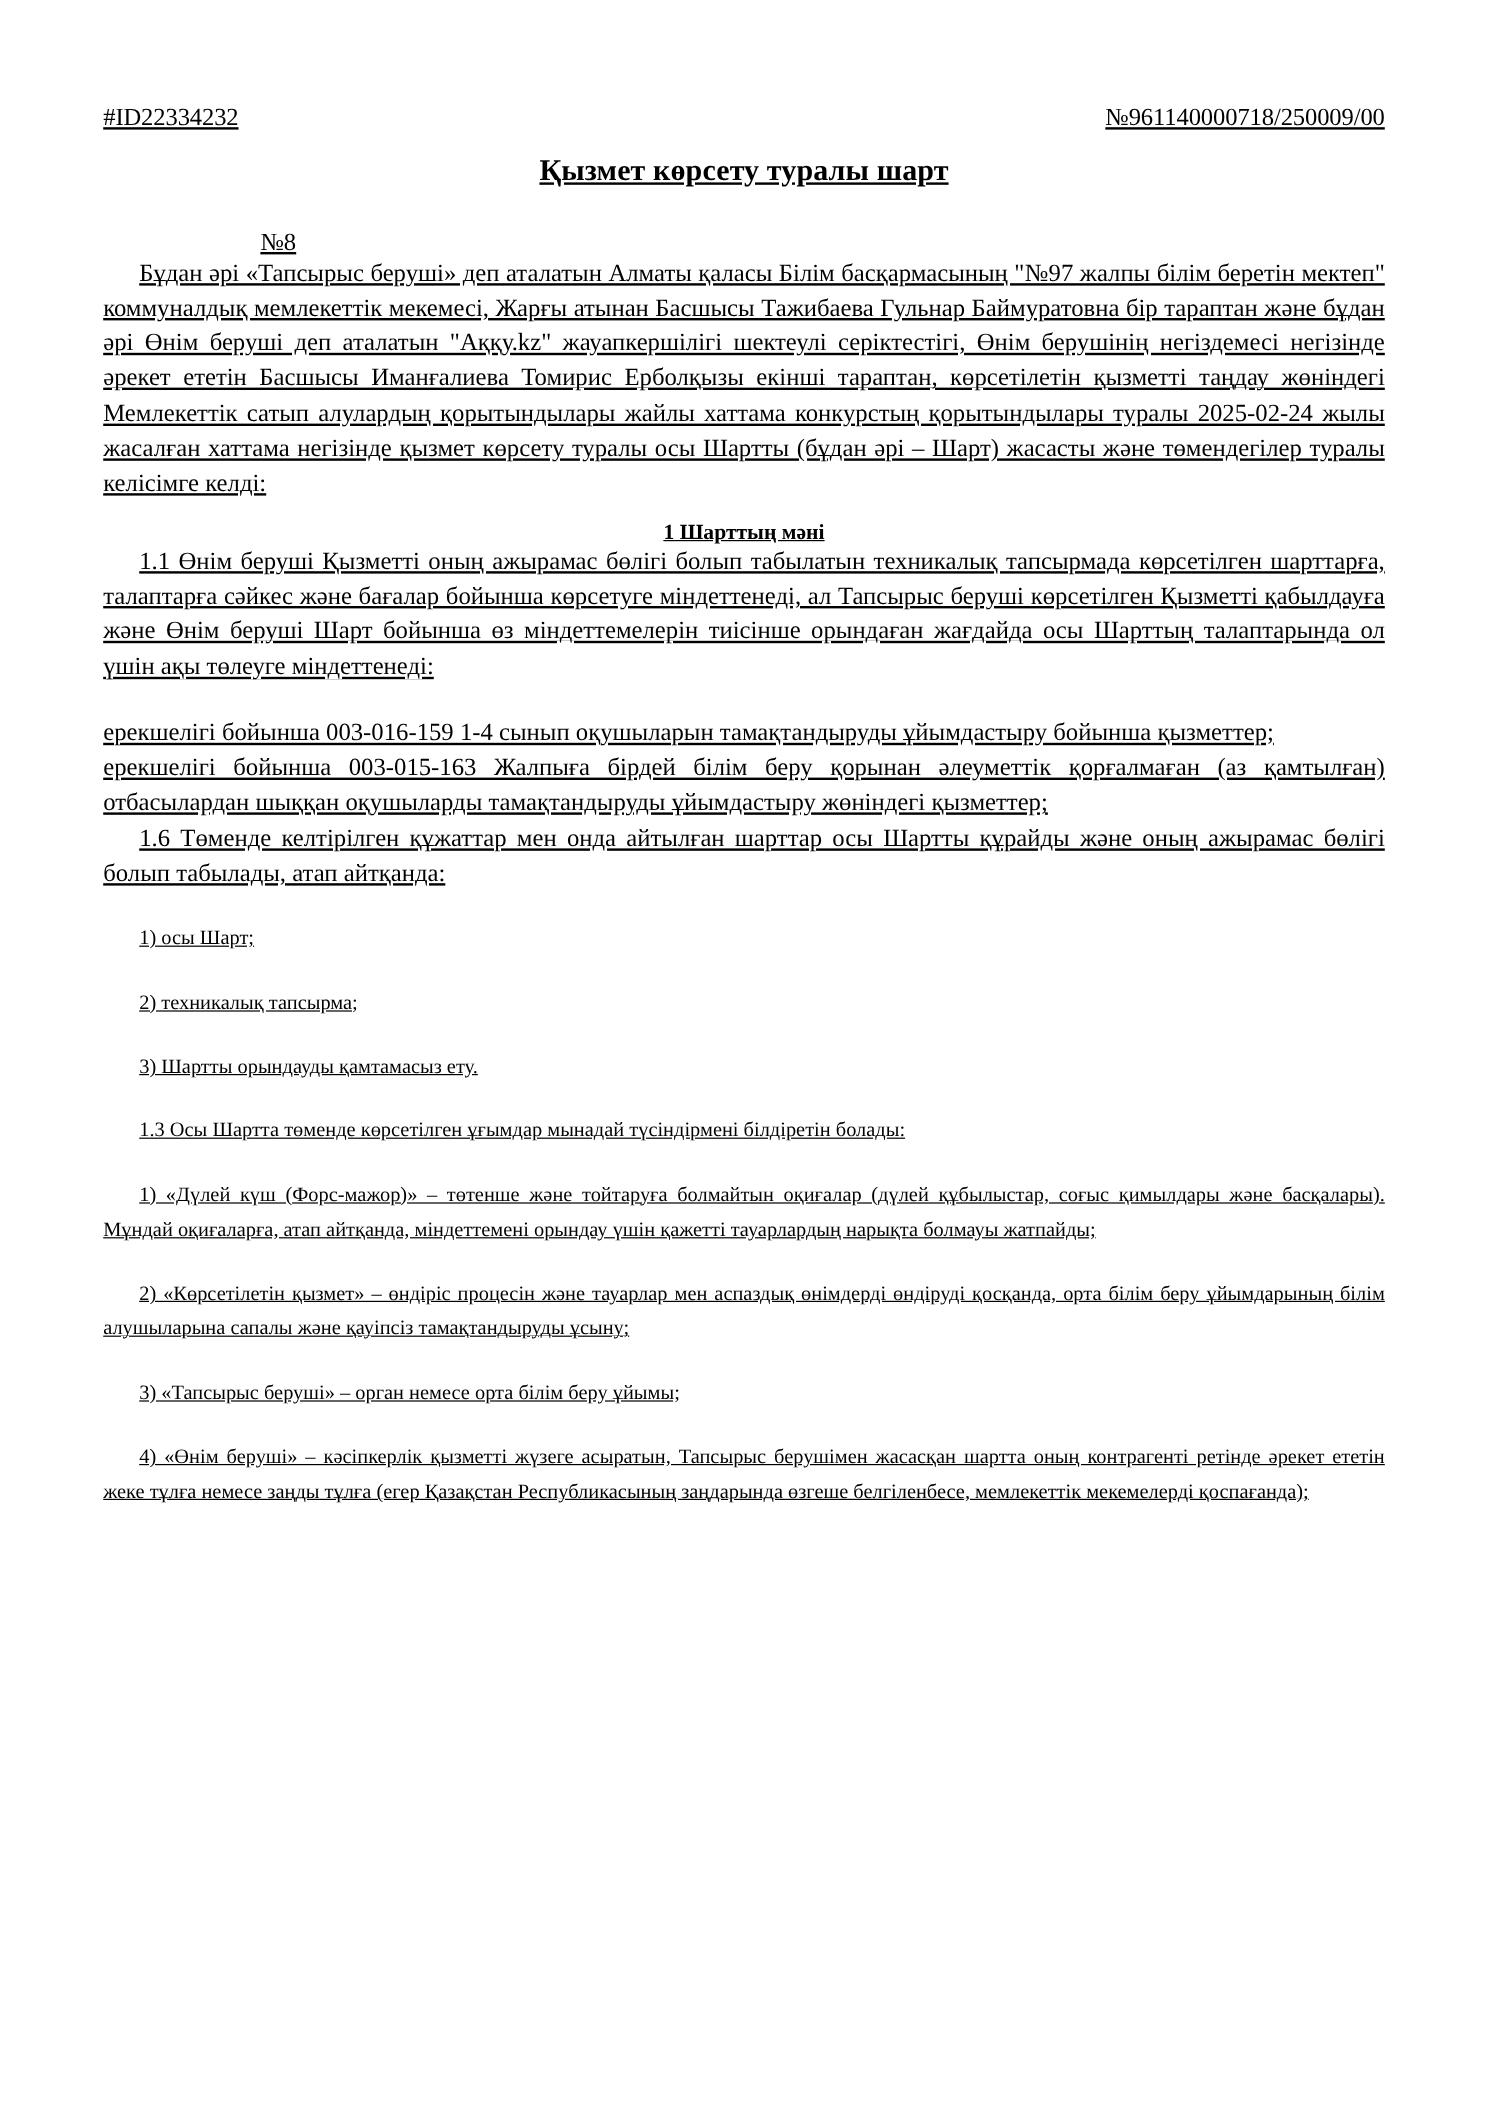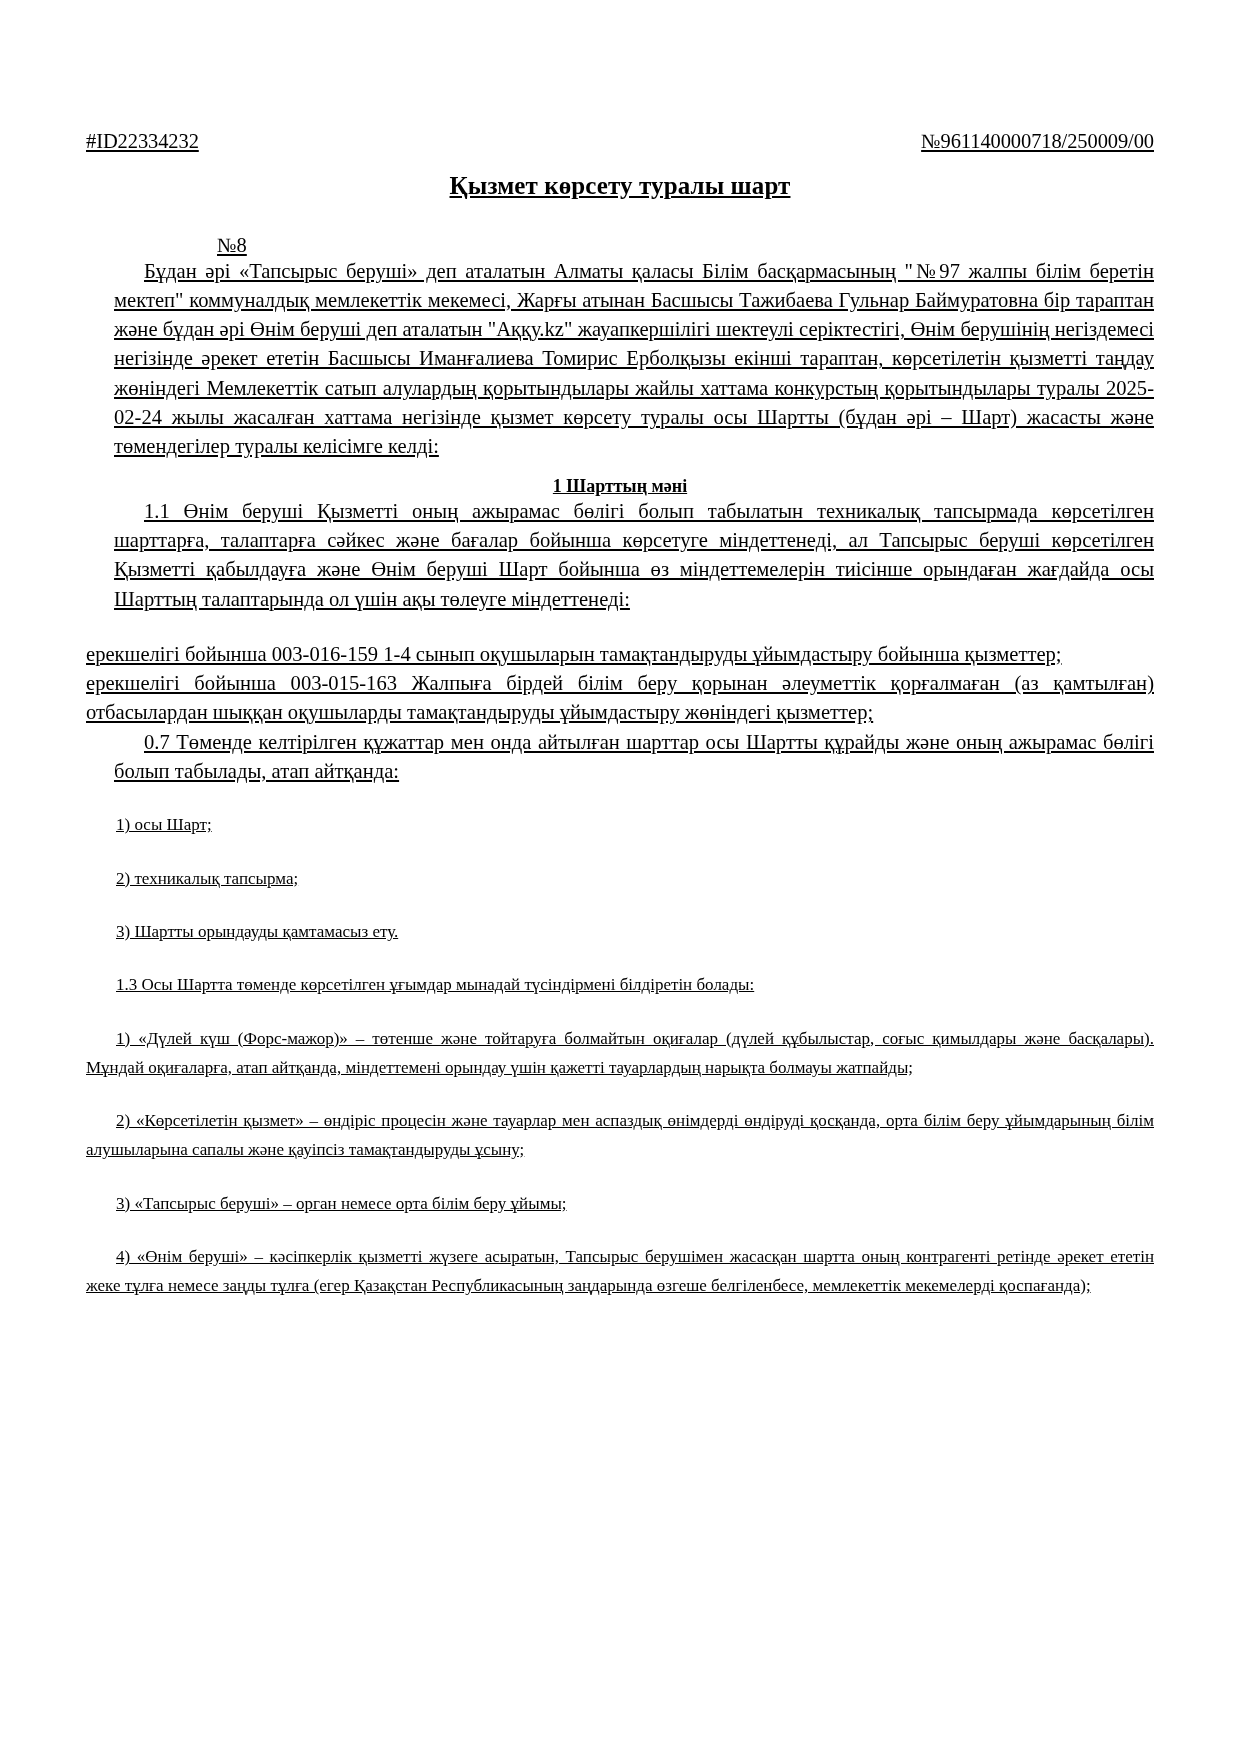--- a/index.html
+++ b/index.html
@@ -28,21 +28,21 @@
   
   .doc-header {
     display: flex;
     justify-content: space-between;
     align-items: baseline;
     font-size: 20.5px;
     line-height: 1.2;
     letter-spacing: -0.1px;
   }
   .doc-header .id-left { white-space: nowrap; }
-  .doc-header .id-right { white-space: nowrap; margin-top: 43px; }
+  .doc-header .id-right { white-space: nowrap; }
 
   
   .doc-title {
     text-align: center;
     font-size: 25px;
     font-weight: bold;
     margin-top: 18px;
     letter-spacing: 0.1px;
   }
 
@@ -57,21 +57,20 @@
   p.para {
     margin: 0;
     font-size: 20.6px;
     line-height: 29.3px;
     text-align: justify;
     text-justify: inter-word;
     hyphens: none;
   }
   p.indent {
     text-indent: 30px;
-    margin-left: 28px;
   }
   .gap-lg { margin-top: 26px; }
   .gap-md { margin-top: 24px; }
 
   .section-heading {
     text-align: center;
     font-weight: bold;
     font-size: 18px;
     margin-top: 14px;
     margin-bottom: 0;
@@ -123,21 +122,21 @@
 
     <div class="section-heading">1 Шарттың мәні</div>
 
     <p class="para indent gap-md">1.1 Өнім беруші Қызметті оның ажырамас бөлігі болып табылатын техникалық тапсырмада көрсетілген шарттарға, талаптарға сәйкес және бағалар бойынша көрсетуге міндеттенеді, ал Тапсырыс беруші көрсетілген Қызметті қабылдауға және Өнім беруші Шарт бойынша өз міндеттемелерін тиісінше орындаған жағдайда осы Шарттың талаптарында ол үшін ақы төлеуге міндеттенеді:</p>
 
     <div class="spec-block">
       <p class="spec-line">ерекшелігі бойынша 003-016-159 1-4 сынып оқушыларын тамақтандыруды ұйымдастыру бойынша қызметтер;</p>
       <p class="spec-line">ерекшелігі бойынша 003-015-163 Жалпыға бірдей білім беру қорынан әлеуметтік қорғалмаған (аз қамтылған) отбасылардан шыққан оқушыларды тамақтандыруды ұйымдастыру жөніндегі қызметтер;</p>
     </div>
 
-    <p class="para indent gap-md">0.7 Төменде келтірілген құжаттар мен онда айтылған шарттар осы Шартты құрайды және оның ажырамас бөлігі болып табылады, атап айтқанда:</p>
+    <p class="para indent gap-md">1.6 Төменде келтірілген құжаттар мен онда айтылған шарттар осы Шартты құрайды және оның ажырамас бөлігі болып табылады, атап айтқанда:</p>
 
     <p class="list-item">1) осы Шарт;</p>
     <p class="list-item">2) техникалық тапсырма;</p>
     <p class="list-item">3) Шартты орындауды қамтамасыз ету.</p>
 
     <p class="list-item">1.3 Осы Шартта төменде көрсетілген ұғымдар мынадай түсіндірмені білдіретін болады:</p>
 
     <p class="list-item">1) «Дүлей күш (Форс-мажор)» – төтенше және тойтаруға болмайтын оқиғалар (дүлей құбылыстар, соғыс қимылдары және басқалары). Мұндай оқиғаларға, атап айтқанда, міндеттемені орындау үшін қажетті тауарлардың нарықта болмауы жатпайды;</p>
     <p class="list-item">2) «Көрсетілетін қызмет» – өндіріс процесін және тауарлар мен аспаздық өнімдерді өндіруді қосқанда, орта білім беру ұйымдарының білім алушыларына сапалы және қауіпсіз тамақтандыруды ұсыну;</p>
     <p class="list-item">3) «Тапсырыс беруші» – орган немесе орта білім беру ұйымы;</p>

